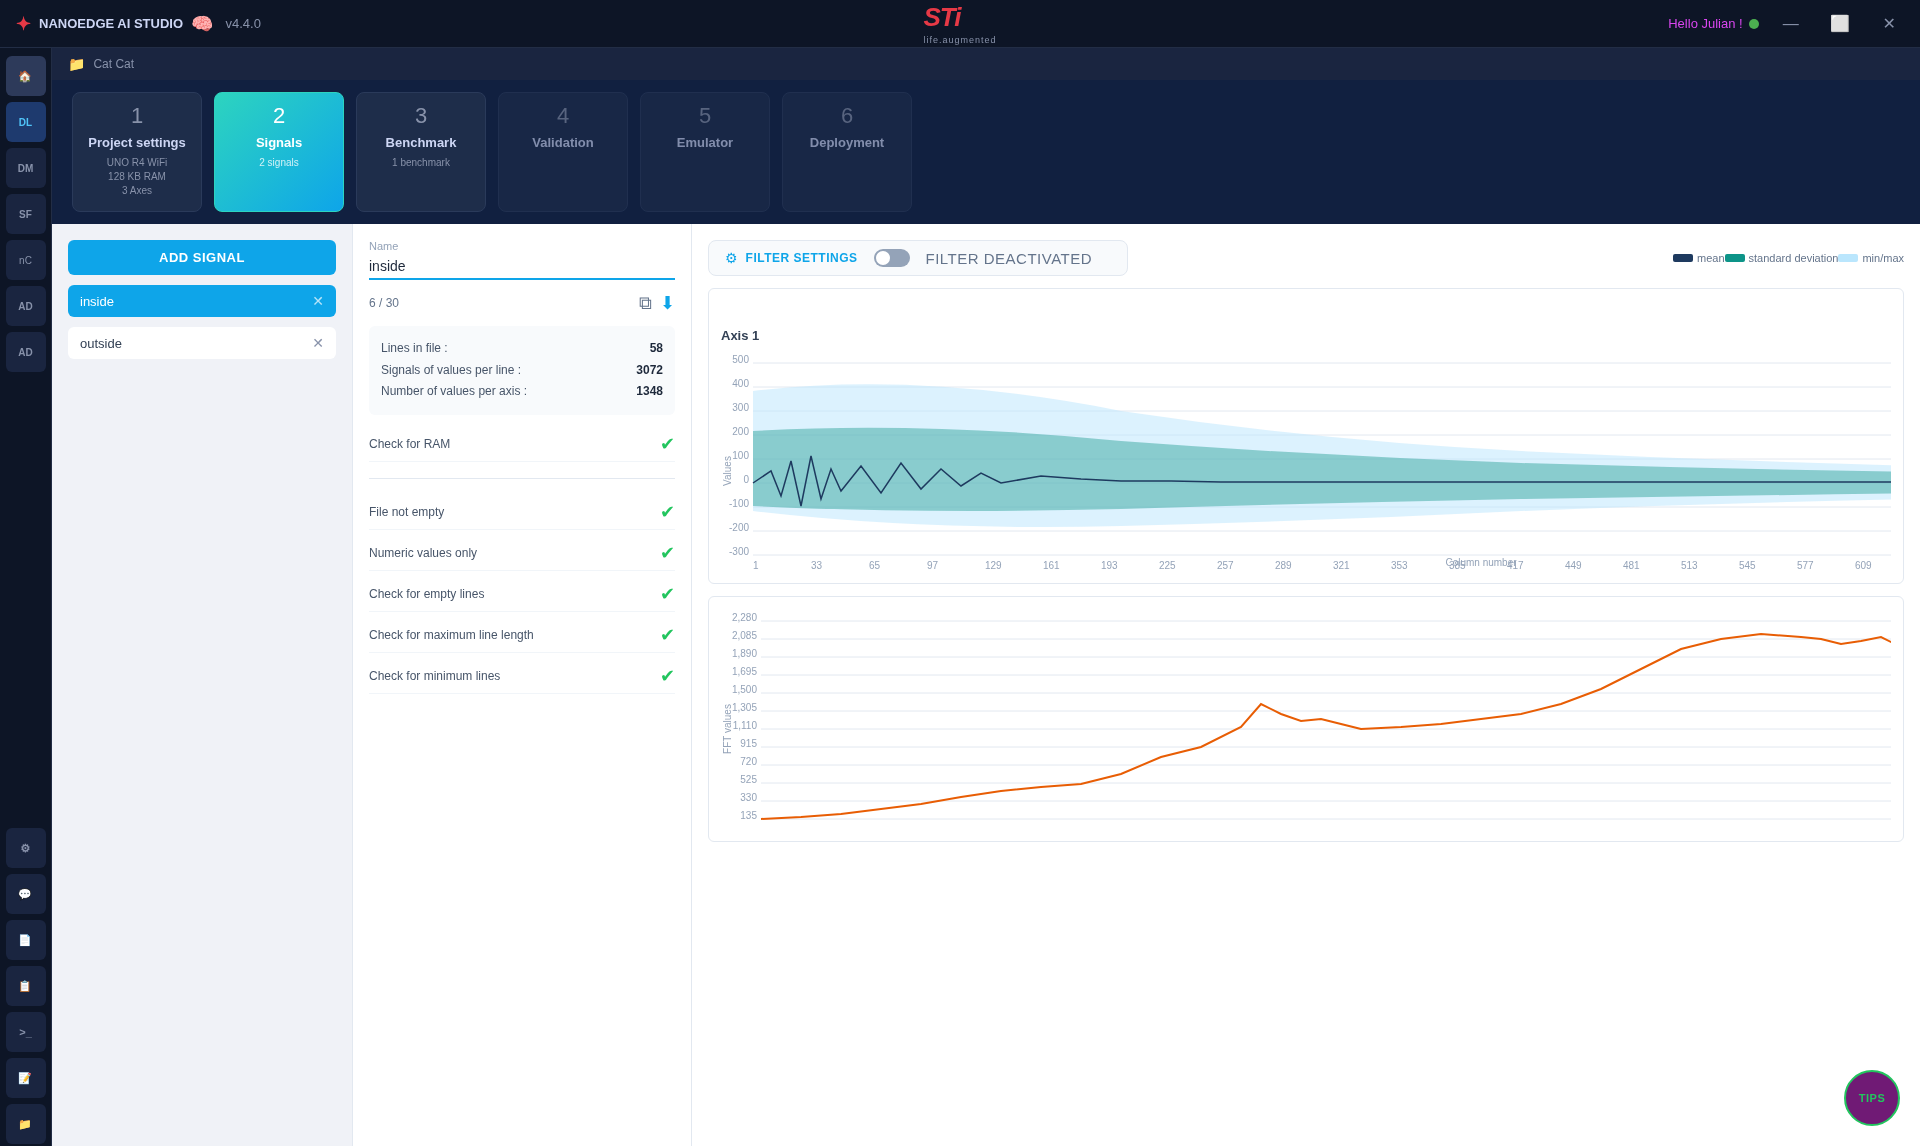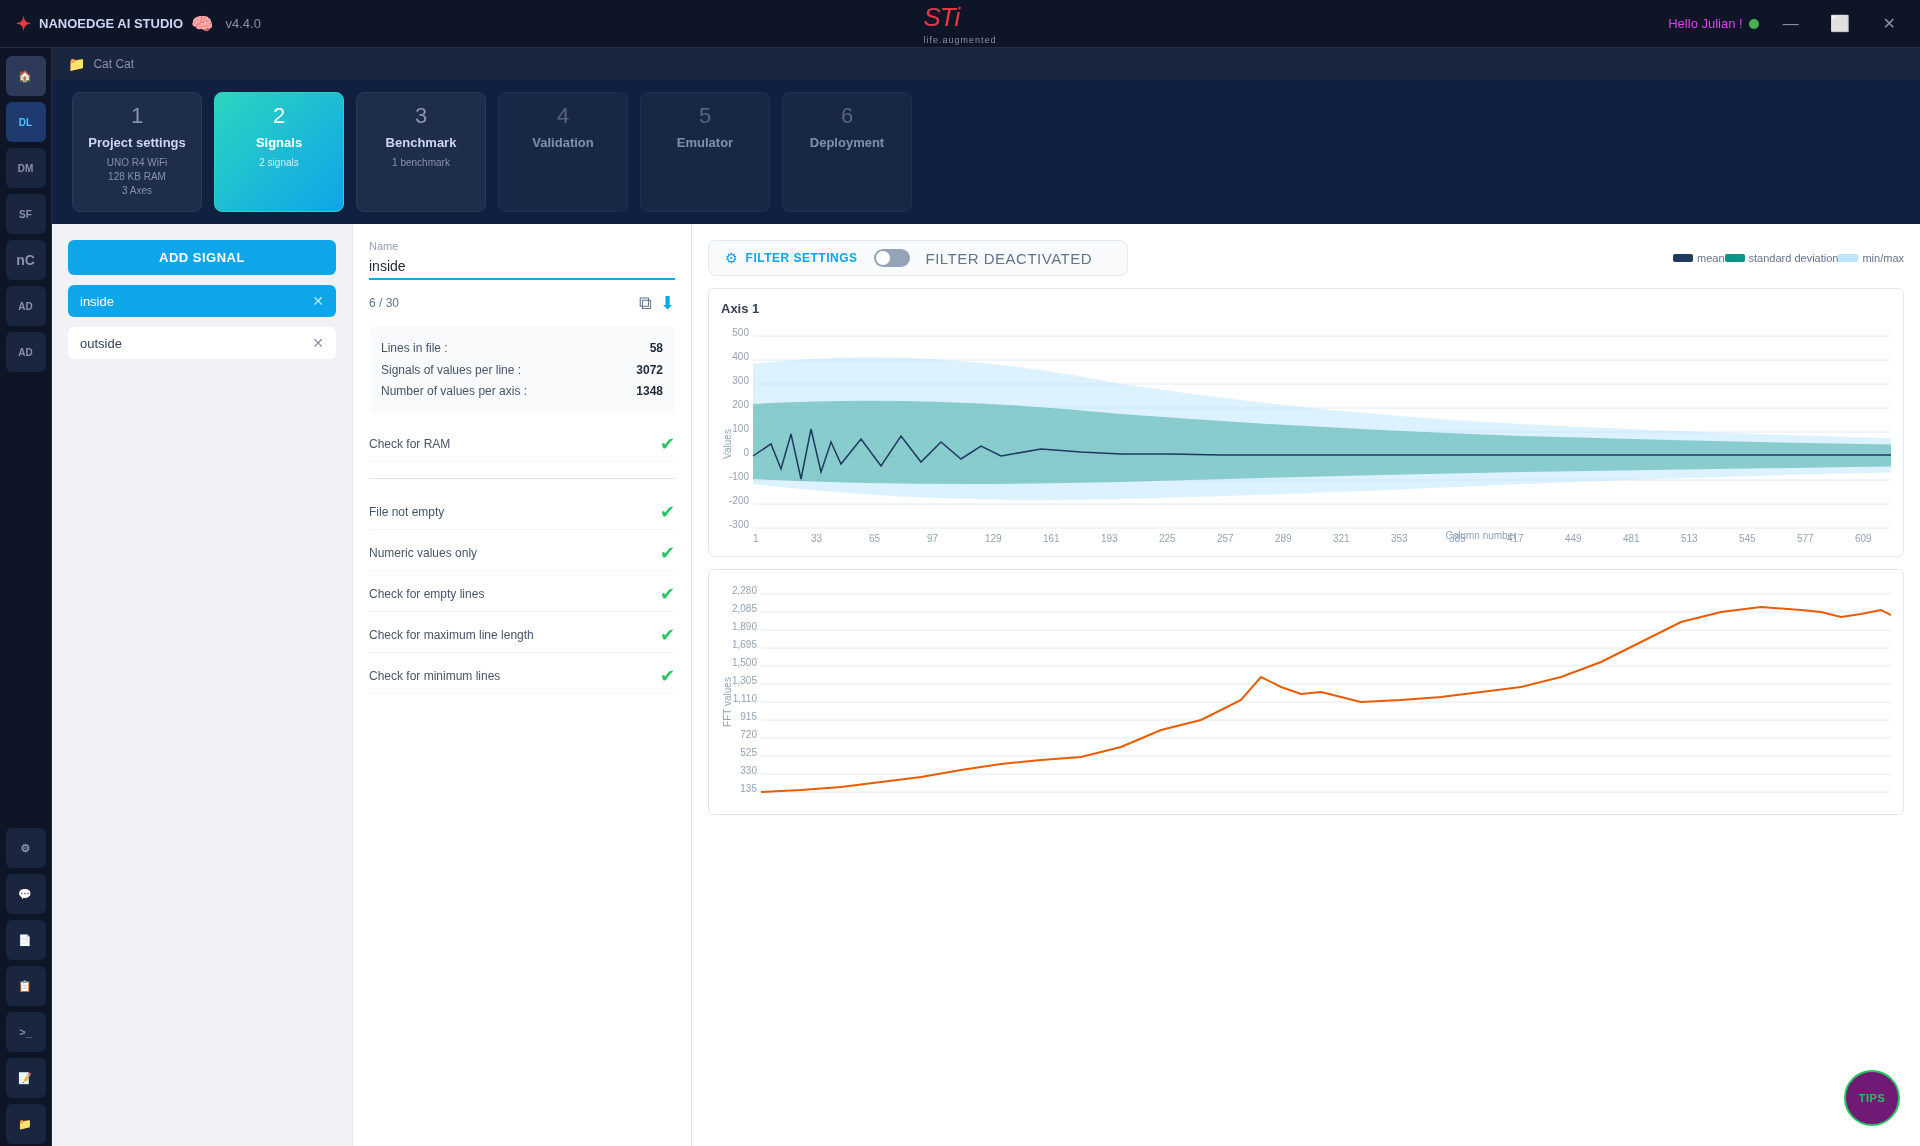--- a/index.html
+++ b/index.html
@@ -297,20 +297,21 @@
       border: 1px solid #e2e8f0;
       border-radius: 6px;
       padding: 12px;
       background: #fff;
     }
     .chart-title {
       font-size: 13px;
       font-weight: 600;
       color: #334155;
       margin-bottom: 8px;
+      margin-top: 27px;
     }
     .chart-area {
       position: relative;
       height: 220px;
     }
     .fft-chart-area {
       position: relative;
       height: 220px;
     }
 
@@ -325,21 +326,21 @@
     }
 
     
     .stm-logo {
       display: flex;
       align-items: center;
       justify-content: center;
     }
     .stm-logo-text {
       font-size: 26px;
-      font-weight: 400;
+      font-weight: 700;
       color: #e63946;
       font-style: italic;
       letter-spacing: -1px;
     }
     .stm-sub { font-size: 9px; color: #8892aa; letter-spacing: 1px; margin-top: 2px; }
 
     .top-filter-row {
       display: flex;
       align-items: center;
       gap: 12px;
@@ -390,21 +391,21 @@
     <button class="win-btn">⬜</button>
     <button class="win-btn close">✕</button>
   </div>
 </div>
 
 <div class="sidebar">
   <div class="sidebar-item home">🏠</div>
   <div class="sidebar-item" style="background:#1e3a6e;color:#4fc3f7;font-size:10px;font-weight:700;">DL</div>
   <div class="sidebar-item" style="font-size:10px;font-weight:700;">DM</div>
   <div class="sidebar-item" style="font-size:10px;font-weight:700;">SF</div>
-  <div class="sidebar-item" style="font-size:14px;font-weight:700;">nC</div>
+  <div class="sidebar-item" style="font-size:10px;font-weight:400;">nC</div>
   <div class="sidebar-item" style="font-size:10px;font-weight:700;">AD</div>
   <div class="sidebar-item" style="font-size:10px;font-weight:700;">AD</div>
   <div class="sidebar-spacer"></div>
   <div class="sidebar-item">⚙</div>
   <div class="sidebar-item">💬</div>
   <div class="sidebar-item">📄</div>
   <div class="sidebar-item">📋</div>
   <div class="sidebar-item">&gt;_</div>
   <div class="sidebar-item">📝</div>
   <div class="sidebar-item">📁</div>

